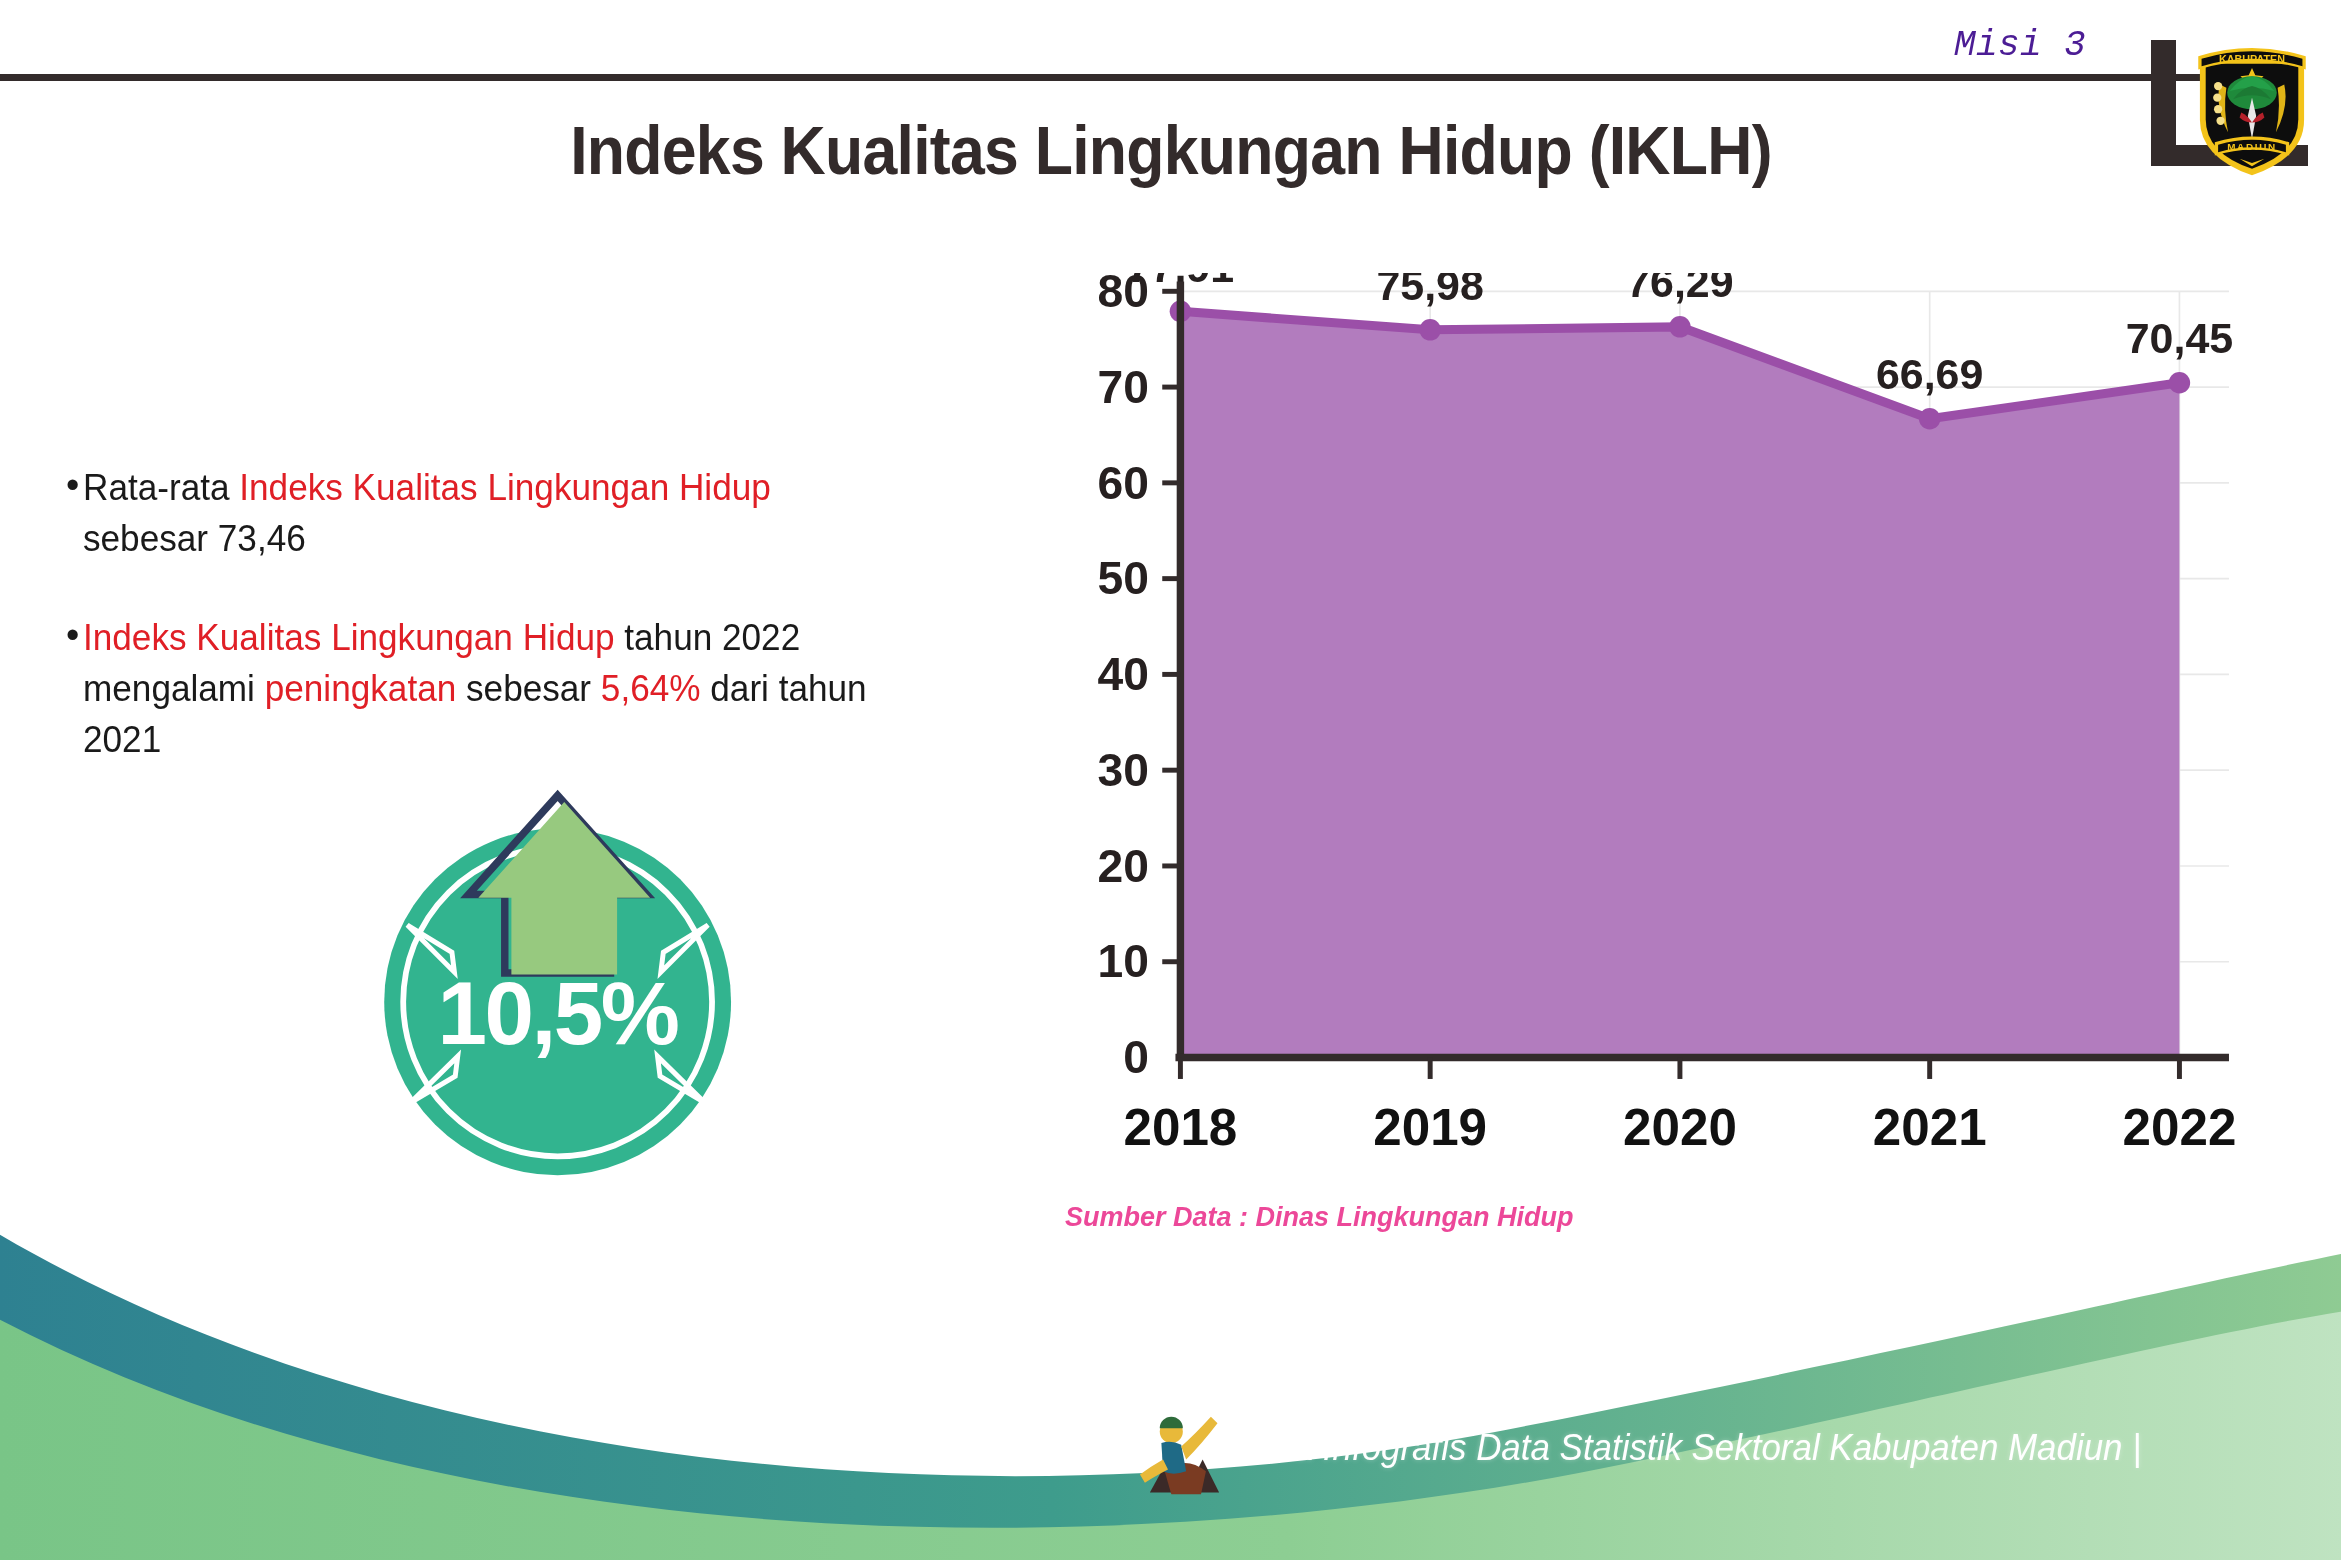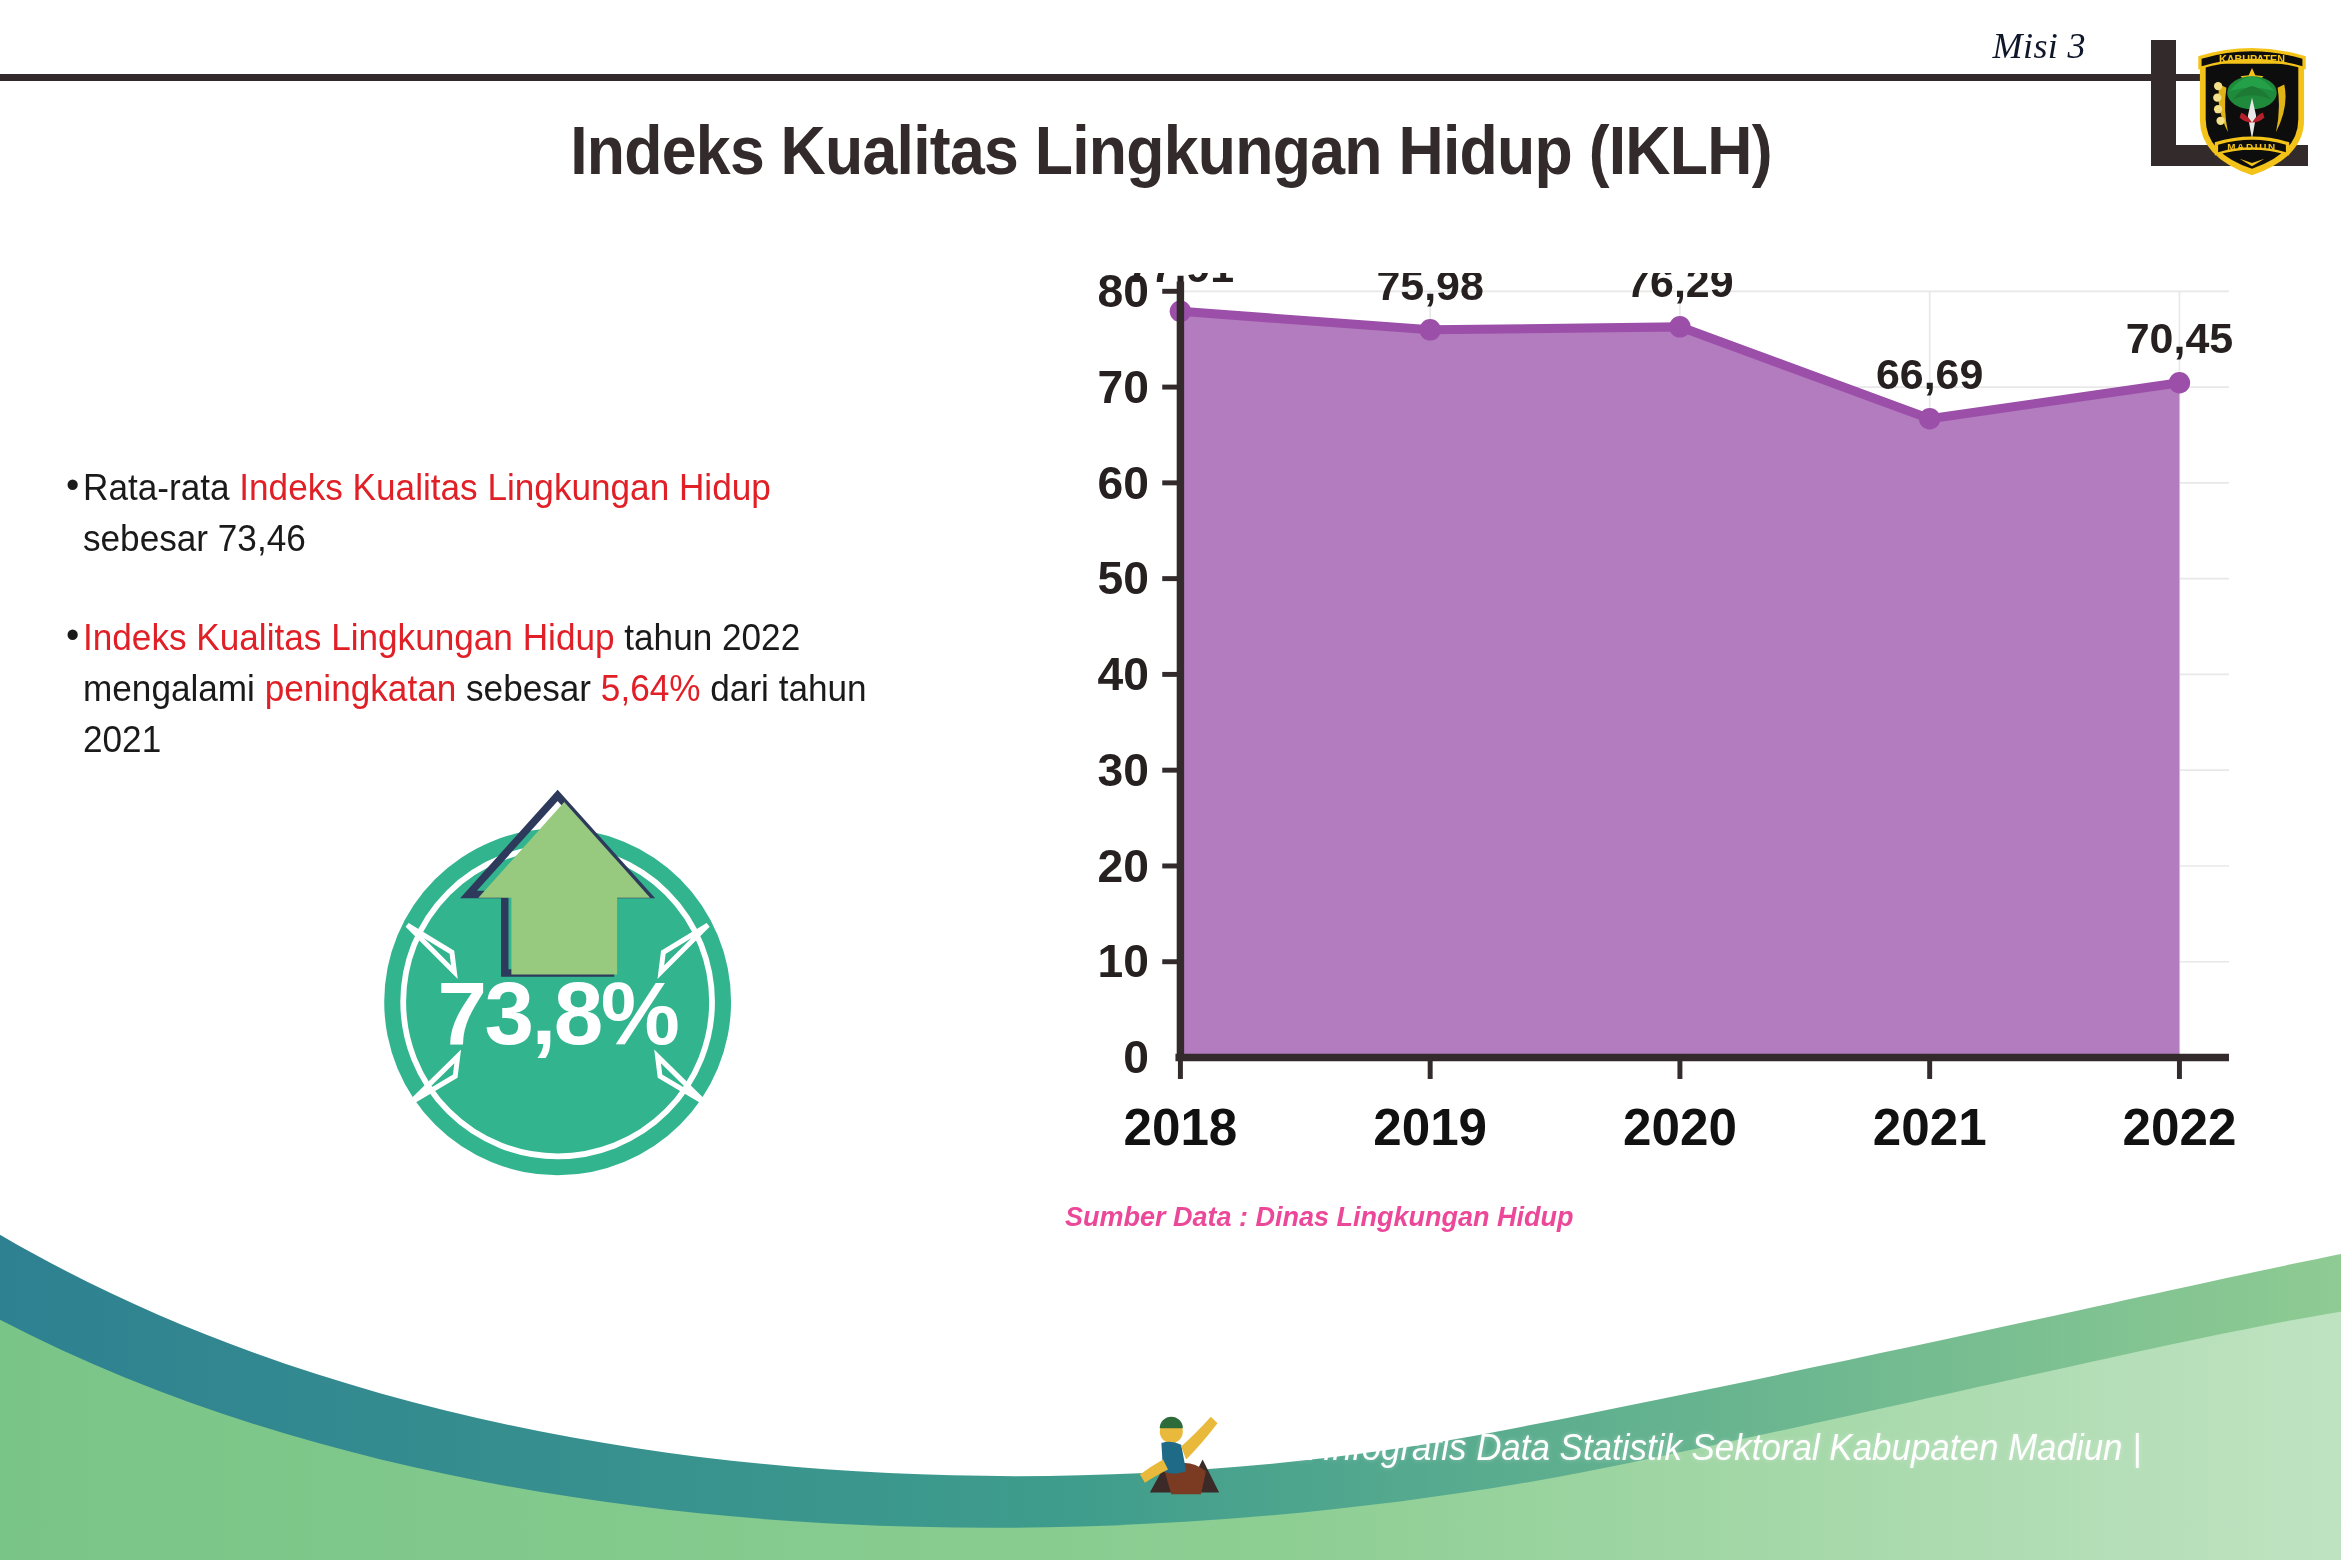--- a/index.html
+++ b/index.html
@@ -5,22 +5,22 @@
   html,body{margin:0;padding:0;background:#ffffff;}
   body{width:2342px;height:1561px;position:relative;overflow:hidden;
        font-family:"Liberation Sans",sans-serif;}
 
   .slide{position:absolute;inset:0;background:#fff;overflow:hidden;}
 
   
   .header-rule{position:absolute;left:0;top:74px;width:2279px;height:6.6px;
                background:#332b2b;}
   .misi-label{position:absolute;right:256px;top:25px;font-size:36px;
-              font-style:italic;color:#0f172a;letter-spacing:0.4px;
-              font-family:Liberation Serif, serif;}
+              font-style:italic;color:#4c1d95;letter-spacing:0.4px;
+              font-family:Liberation Mono, monospace;}
   .corner-bracket{position:absolute;left:2151px;top:40px;width:25px;height:126px;
                   background:#332b2b;}
   .corner-bracket-h{position:absolute;left:2151px;top:145px;width:157px;height:20.6px;
                     background:#332b2b;}
 
   
   .emblem{position:absolute;left:2190px;top:33px;width:124px;height:145px;}
 
   
   .title{position:absolute;left:0;right:0;top:111px;text-align:center;
@@ -124,21 +124,21 @@
       <circle cx="290" cy="328" r="187" fill="none" stroke="#FFFFFF" stroke-width="7"></circle>
 
       <path d="M172 203 L172 108 L128 108 L236 -12 L344 108 L300 108 L300 203 Z" transform="translate(54,90)" fill="none" stroke="#2E3A5C" stroke-width="9" stroke-linejoin="miter"></path>
       <path d="M180 205 L180 112 L140 112 L244 -4 L348 112 L308 112 L308 205 Z" transform="translate(54,90)" fill="#97C97F"></path>
 
       <path d="M108 235 L162 268 L165 292 Z" fill="none" stroke="#FFFFFF" stroke-width="6"></path>
       <path d="M472 235 L418 268 L415 292 Z" fill="none" stroke="#FFFFFF" stroke-width="6"></path>
       <path d="M112 450 L166 418 L169 394 Z" fill="none" stroke="#FFFFFF" stroke-width="6"></path>
       <path d="M468 450 L414 418 L411 394 Z" fill="none" stroke="#FFFFFF" stroke-width="6"></path>
     </svg>
-    <div class="badge-value">73,8%</div>
+    <div class="badge-value">10,5%</div>
   </div>
 
   <svg class="chart" viewBox="0 0 1560 1120">
     <g id="chart-layer">
         <line x1="250" x2="1520" y1="834" y2="834" stroke="#E8E8E8" stroke-width="2"></line>
         <line x1="250" x2="1520" y1="718" y2="718" stroke="#E8E8E8" stroke-width="2"></line>
         <line x1="250" x2="1520" y1="602" y2="602" stroke="#E8E8E8" stroke-width="2"></line>
         <line x1="250" x2="1520" y1="486" y2="486" stroke="#E8E8E8" stroke-width="2"></line>
         <line x1="250" x2="1520" y1="370" y2="370" stroke="#E8E8E8" stroke-width="2"></line>
         <line x1="250" x2="1520" y1="254" y2="254" stroke="#E8E8E8" stroke-width="2"></line>

